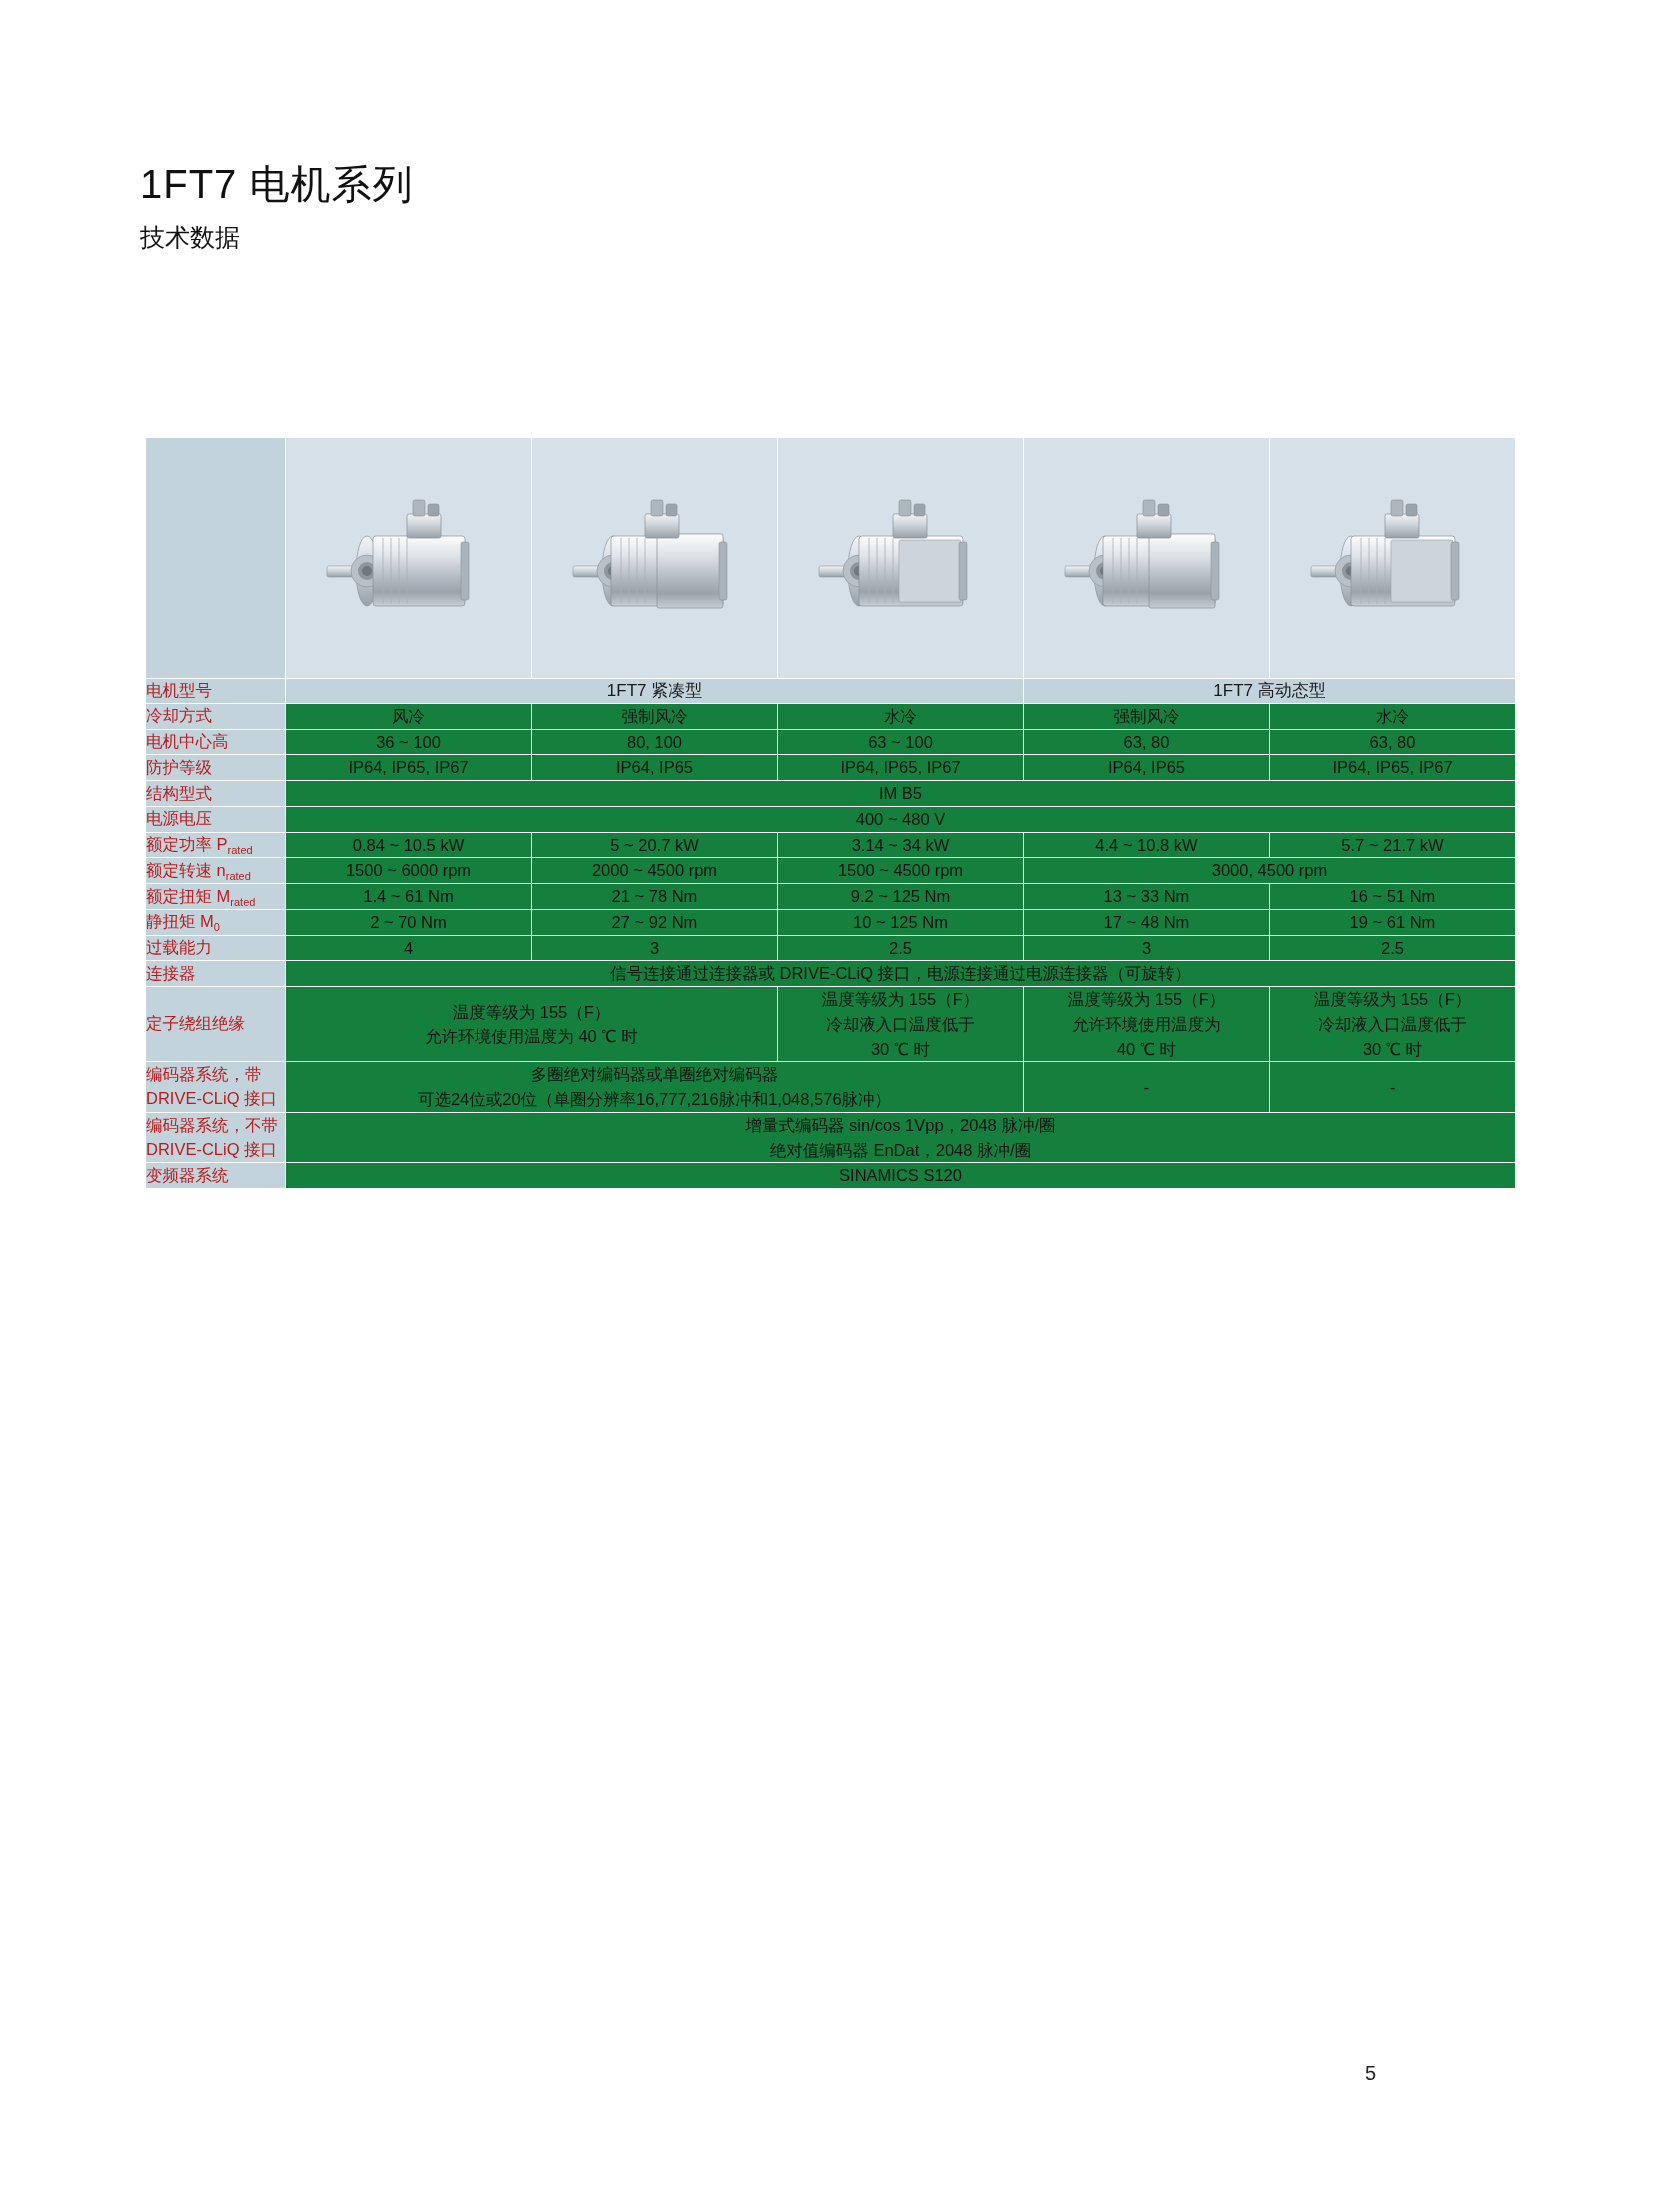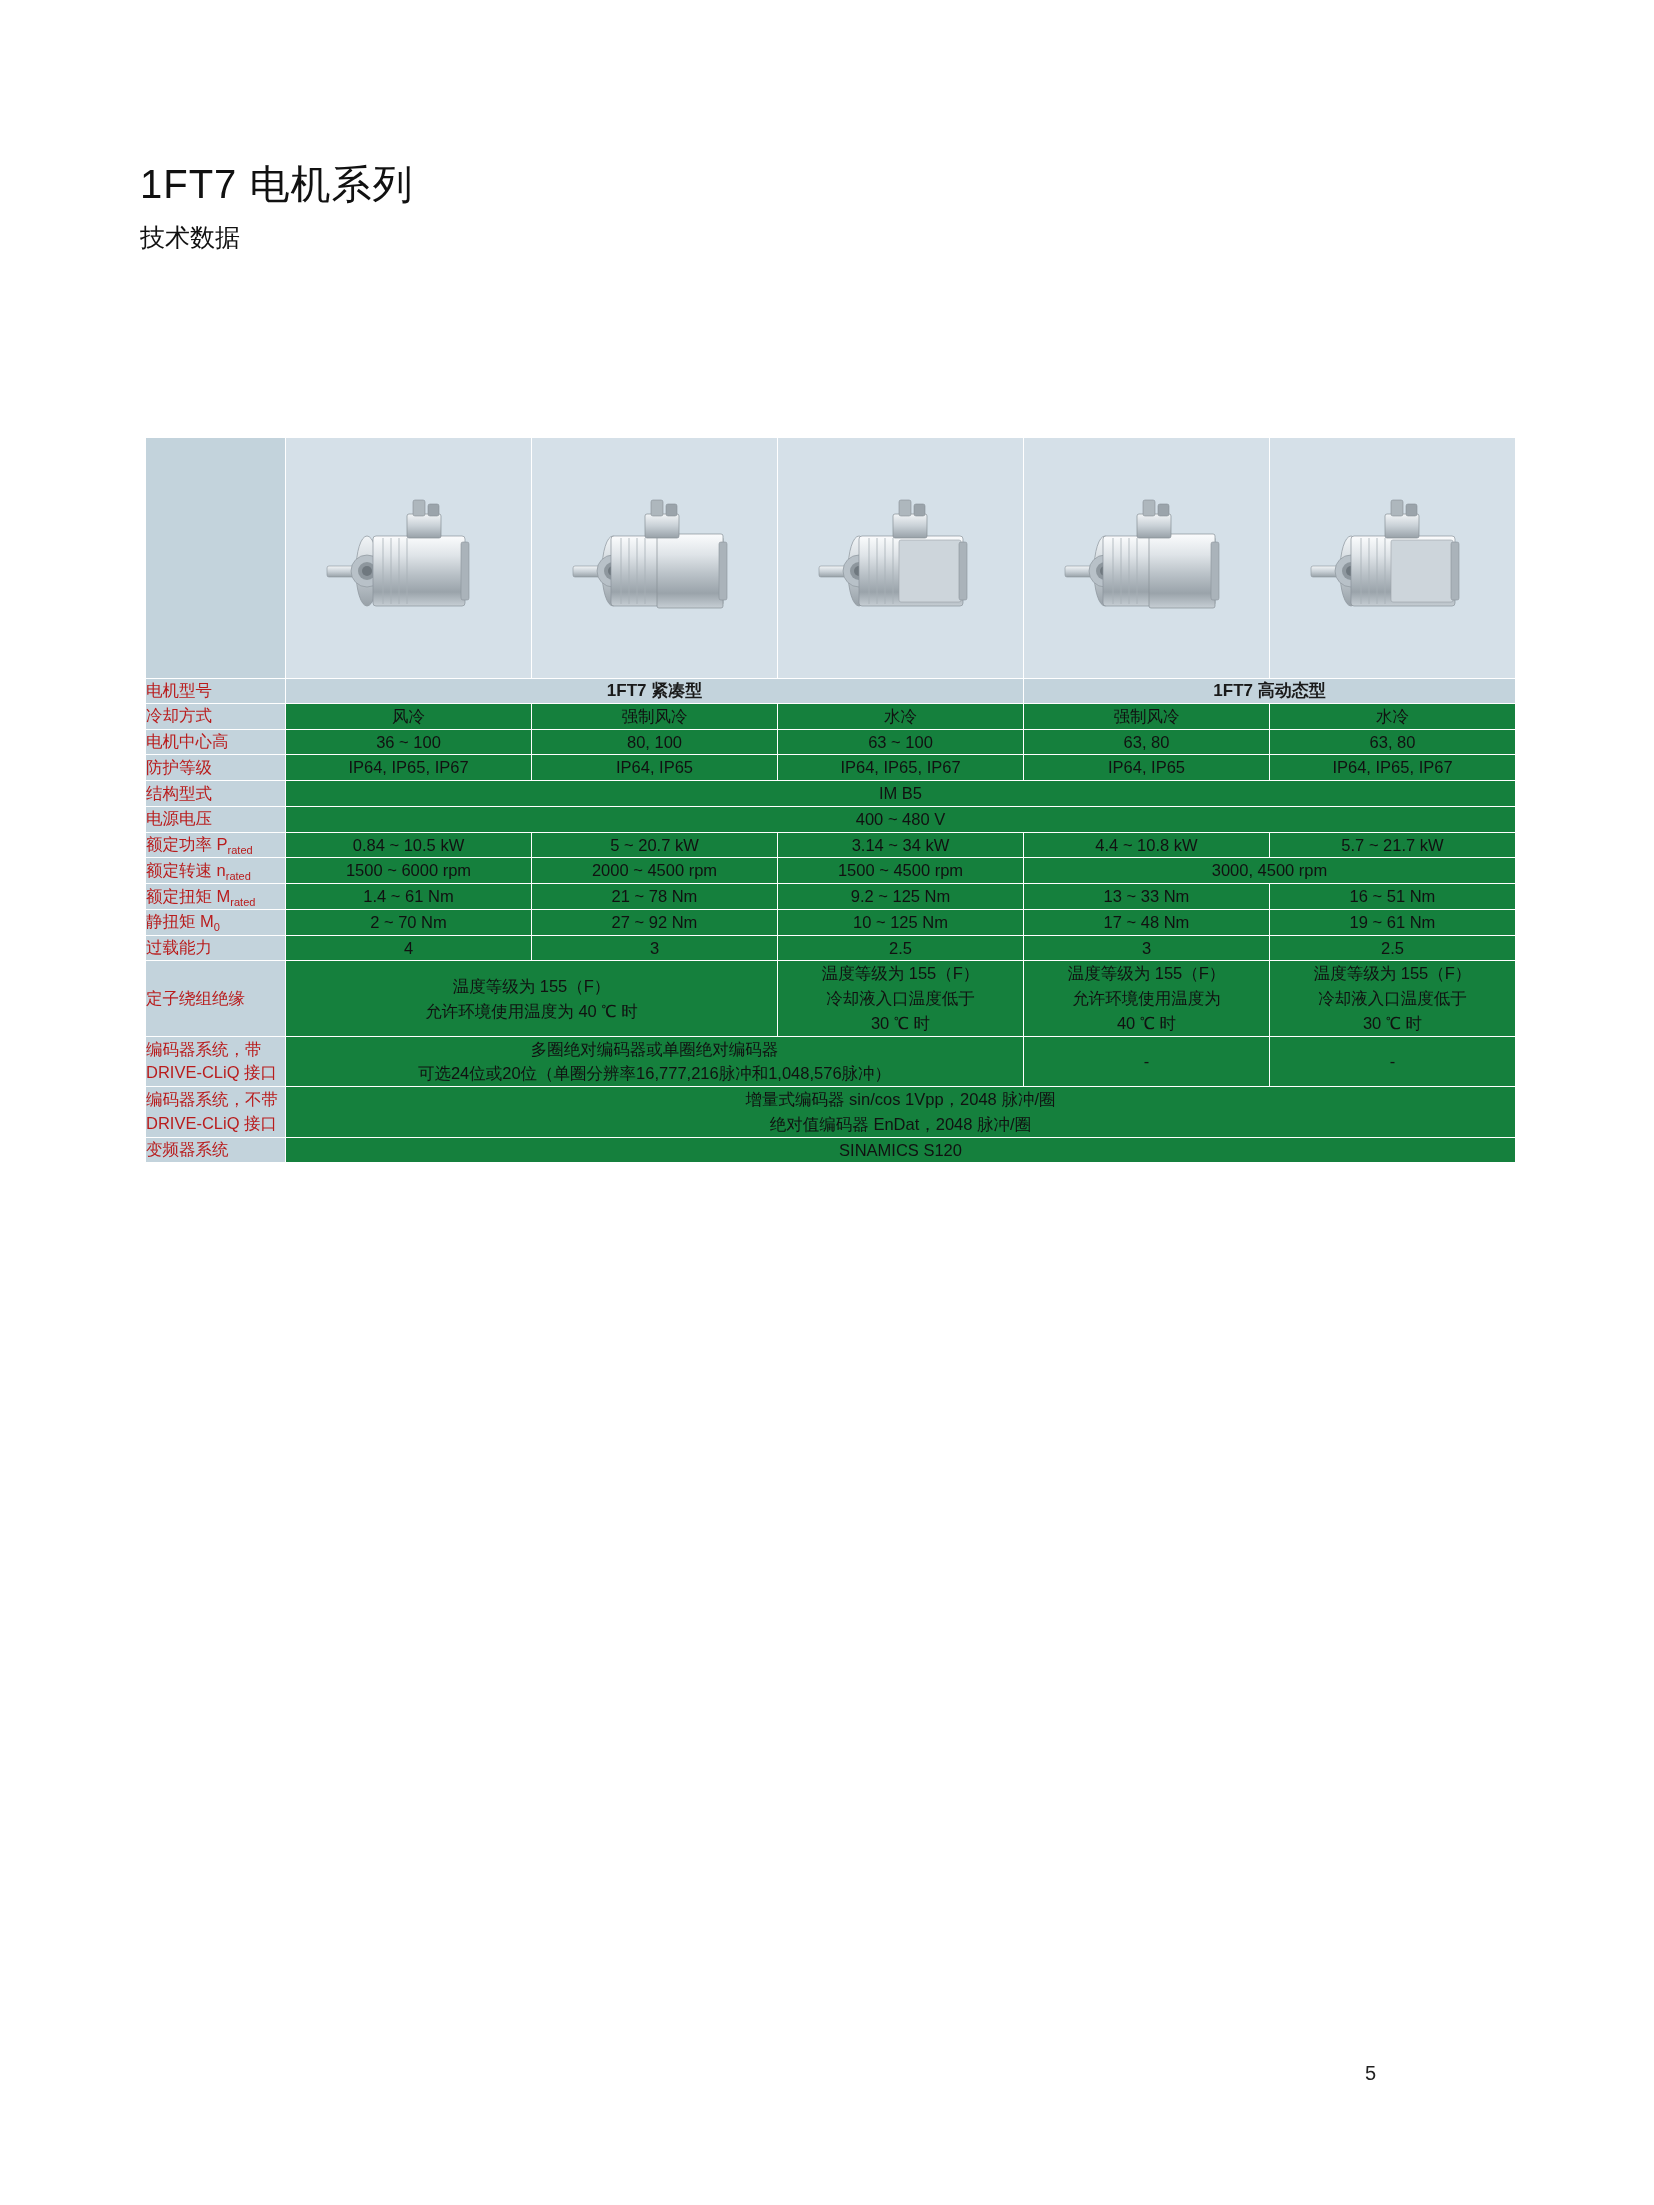--- a/index.html
+++ b/index.html
@@ -68,21 +68,21 @@
   .val {
     background: #15803d;
     text-align: center;
     padding: 11px 8px;
     color: #111;
     line-height: 1.5;
   }
   .grp {
     background: #c3d3dc;
     text-align: center;
-    font-weight: bold;
+    font-weight: normal;
     padding: 13px 8px;
     font-size: 17px;
   }
   .imgrow td {
     background: #d5e0e8;
     border: 1px solid #ffffff;
     height: 240px;
     padding: 0;
     vertical-align: middle;
     text-align: center;
@@ -438,20 +438,24 @@
         </tr>
         <tr>
           <td class="label-cell">过载能力</td>
           <td class="val">4</td>
           <td class="val">3</td>
           <td class="val">2.5</td>
           <td class="val">3</td>
           <td class="val">2.5</td>
         </tr>
         <tr>
+          <td class="label-cell">连接器</td>
+          <td class="val" colspan="5">信号连接通过连接器或 DRIVE-CLiQ 接口，电源连接通过电源连接器（可旋转）</td>
+        </tr>
+        <tr>
           <td class="label-cell">定子绕组绝缘</td>
           <td class="val multi" colspan="2">温度等级为 155（F）
 允许环境使用温度为 40 ℃ 时</td>
           <td class="val multi">温度等级为 155（F）
 冷却液入口温度低于
 30 ℃ 时</td>
           <td class="val multi">温度等级为 155（F）
 允许环境使用温度为
 40 ℃ 时</td>
           <td class="val multi">温度等级为 155（F）

